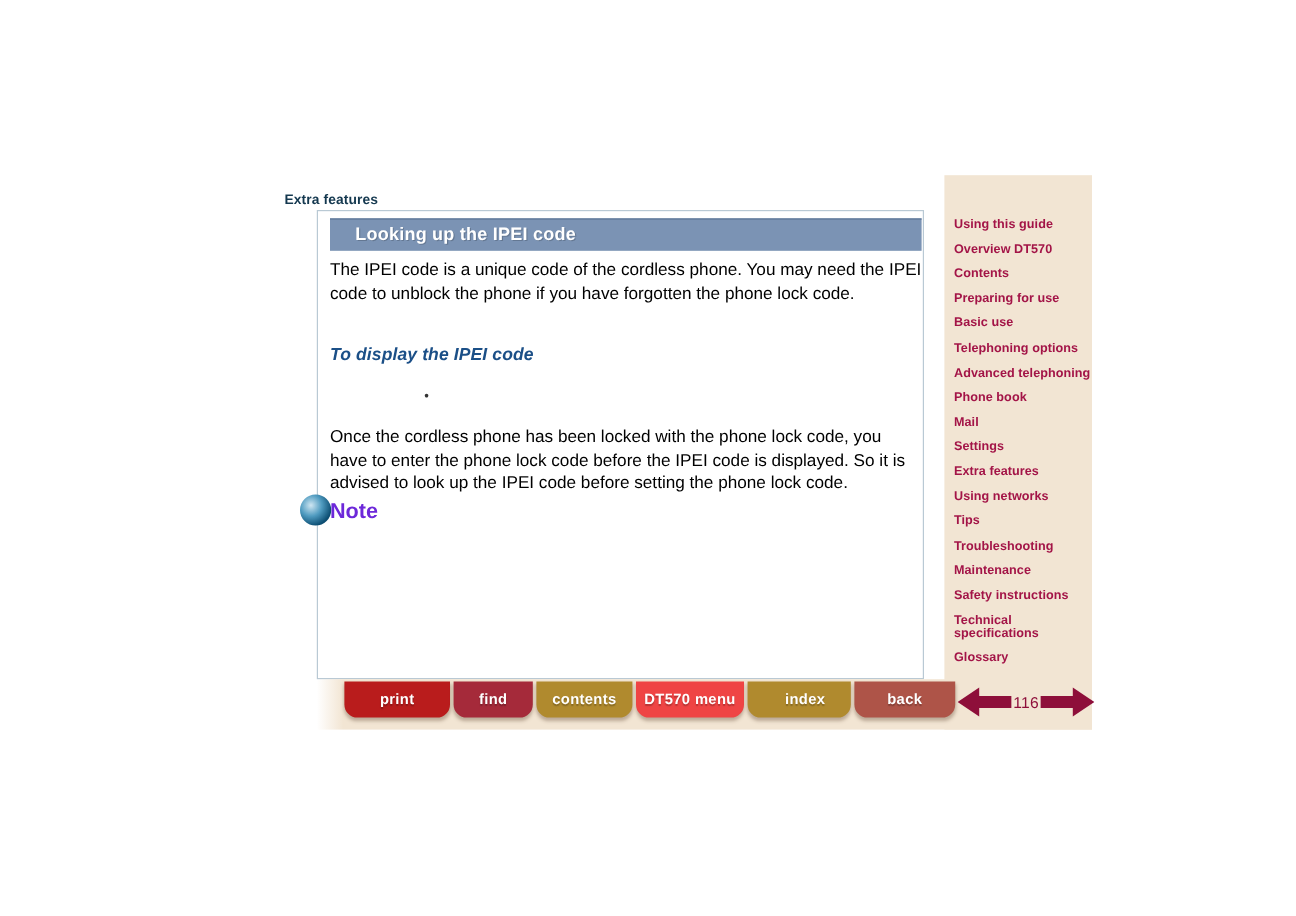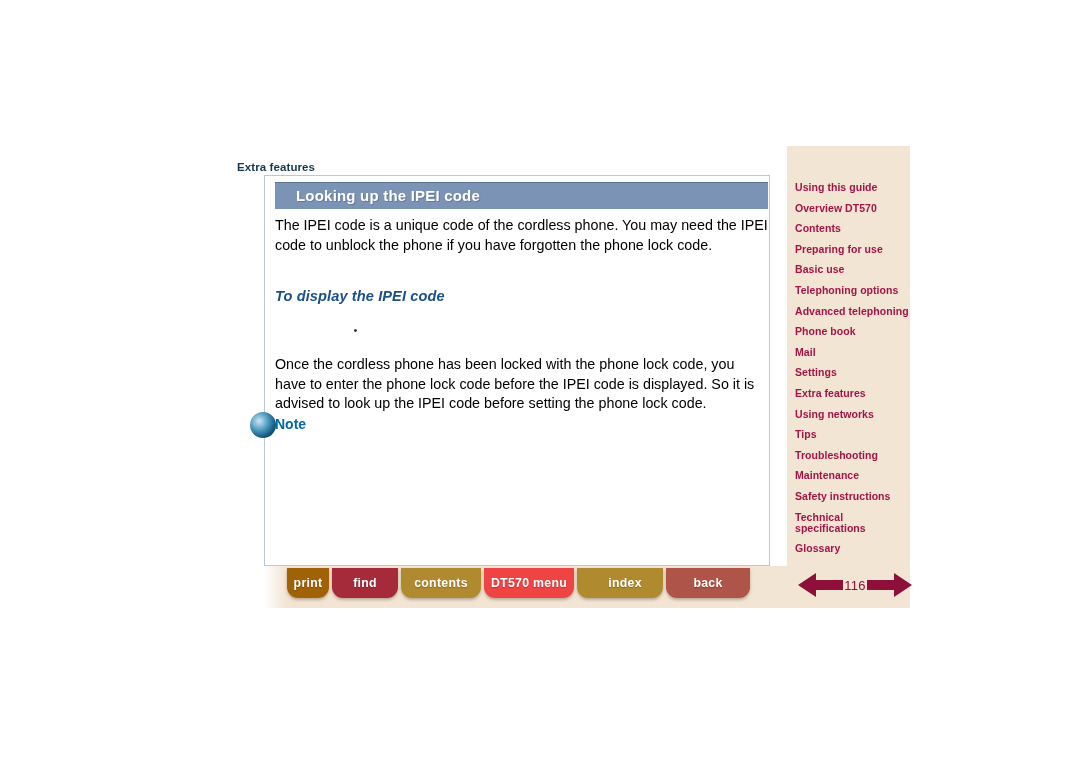--- a/index.html
+++ b/index.html
@@ -150,23 +150,23 @@
     position: absolute;
     left: 275px;
     top: 416px;
     width: 494px;
     z-index: 2;
   }
   #note-label {
     position: absolute;
     left: 0;
     top: 0;
-    font-size: 14px;
-    font-weight: bold;
-    color: #0369a1;
+    font-size: 18px;
+    font-weight: bold;
+    color: #6d28d9;
   }
   #note-text {
     display: block;
     margin-left: 72px;
     font-size: 13px;
     line-height: 17.5px;
     color: #000;
   }
 
   
@@ -198,21 +198,21 @@
     font-family: "Liberation Sans", sans-serif;
     letter-spacing: 0.3px;
     display: flex;
     align-items: center;
     justify-content: center;
     cursor: pointer;
     box-shadow: 0 2px 3px rgba(90,60,40,0.35);
     text-shadow: 0 1px 1px rgba(0,0,0,0.25);
     padding: 0;
   }
-  .btn-print    { width: 42px; background: #a16207; }
+  .btn-print    { width: 88px; background: #b91c1c; }
   .btn-find     { width: 66px; background: #a52a3a; }
   .btn-contents { width: 80px; background: #b08a2e; }
   .btn-dt570    { width: 90px; background: #ef4444; }
   .btn-index    { width: 86px; background: #b08a2e; padding-left: 10px; }
   .btn-back     { width: 84px; background: #ae5448; }
 
   
   #pager {
     position: absolute;
     left: 800px;

